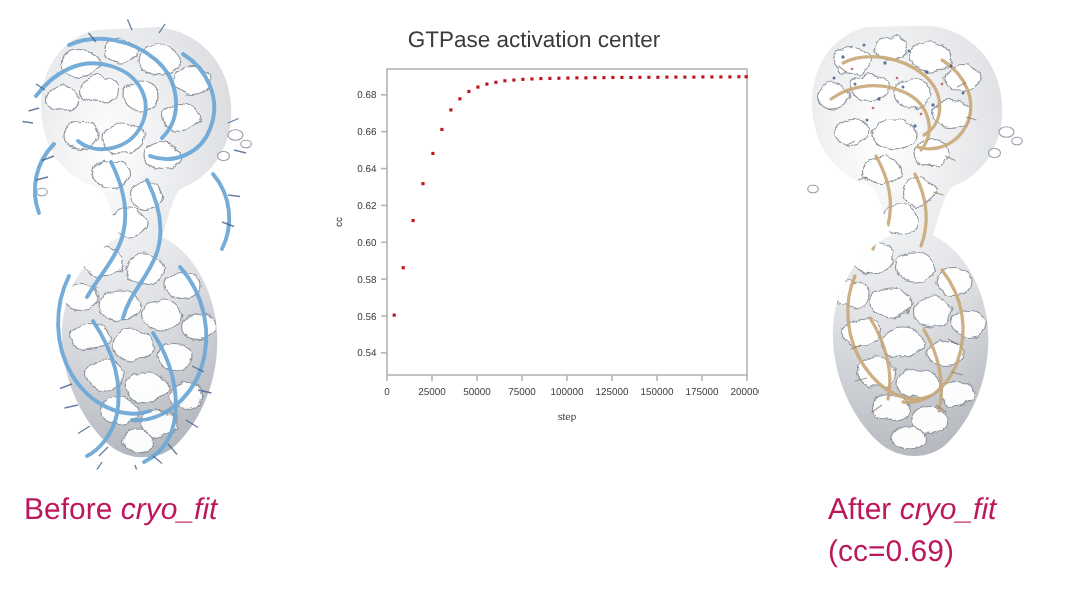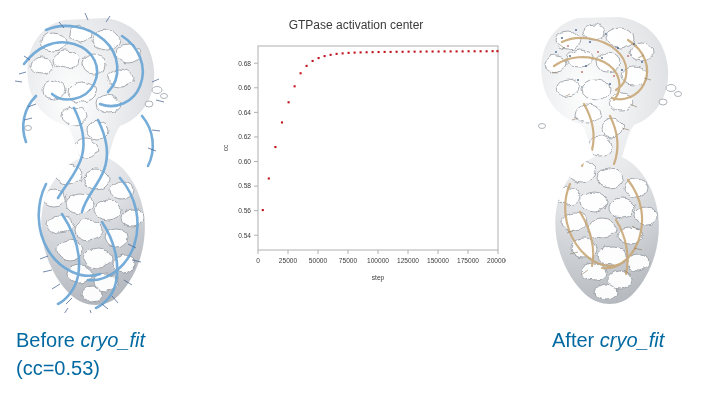--- a/index.html
+++ b/index.html
@@ -25,21 +25,21 @@
   }
   #panel-before { left: 2px; }
   #panel-after  { left: 518px; }
 
   .structure-svg { display: block; width: 100%; height: 100%; }
 
   
   .caption {
     position: absolute;
     font-size: 20px;
-    color: #0369a1;
+    color: #be185d;
     line-height: 1.42;
     white-space: nowrap;
   }
   #caption-before { left: 16px; top: 326px; }
   #caption-after  { left: 552px; top: 326px; }
   .caption .tool { font-style: italic; }
   .caption .cc-line { display: block; }
 
   
   #chart {
@@ -48,21 +48,21 @@
     top: 10px;
     width: 300px;
     height: 290px;
   }
   #chart-title {
     position: absolute;
     left: 0;
     top: 8px;
     width: 300px;
     text-align: center;
-    font-size: 12px;
+    font-size: 15px;
     color: #3b3b3b;
   }
   .chart-svg {
     position: absolute;
     left: 0;
     top: 28px;
     width: 300px;
     height: 258px;
   }
   .tick-line { stroke: #b0b0b0; stroke-width: 1; }
@@ -169,21 +169,20 @@
       <path d="M46,248 l-8,3 M50,262 l-9,2 M58,276 l-8,5 M70,290 l-6,6"></path>
       <path d="M126,236 l8,4 M130,252 l9,2 M122,272 l8,5 M110,288 l6,7"></path>
       <path d="M66,300 l-4,6 M88,302 l2,6 M100,296 l6,5"></path>
       <path d="M86,12 l-3,-7 M104,14 l4,-6 M62,20 l-5,-6"></path>
     </g>
   </svg>
 </div>
 
 <div class="caption" id="caption-before">
   <span>Before </span><span class="tool">cryo_fit</span>
-  <span class="cc-line">(cc=0.53)</span>
 </div>
 
 <div class="structure-panel" id="panel-after">
   <svg class="structure-svg" viewBox="0 0 200 305">
     <defs>
       <radialGradient id="blobGrey2" cx="35%" cy="28%" r="75%">
         <stop offset="0%" stop-color="#ffffff"></stop>
         <stop offset="55%" stop-color="#dfe1e4"></stop>
         <stop offset="100%" stop-color="#aeb3b9"></stop>
       </radialGradient>
@@ -289,20 +288,21 @@
       <ellipse cx="153" cy="80" rx="5" ry="3.5"></ellipse>
       <ellipse cx="145" cy="94" rx="4" ry="3"></ellipse>
       <ellipse cx="160" cy="86" rx="3.5" ry="2.5"></ellipse>
       <ellipse cx="24" cy="118" rx="3.5" ry="2.5"></ellipse>
     </g>
   </svg>
 </div>
 
 <div class="caption" id="caption-after">
   <span>After </span><span class="tool">cryo_fit</span>
+  <span class="cc-line">(cc=0.69)</span>
 </div>
 
 <div id="chart">
   <div id="chart-title">GTPase activation center</div>
   <svg class="chart-svg" viewBox="0 0 300 258">
     <g id="chart-render">
         <rect x="52" y="8" width="240" height="204" fill="none" stroke="#b0b0b0" stroke-width="1"></rect>
         <line x1="48" y1="197.25301204819274" x2="52" y2="197.25301204819274" class="tick-line"></line>
         <text x="45" y="199.65301204819275" class="tick-label" text-anchor="end">0.54</text>
         <line x1="48" y1="172.67469879518066" x2="52" y2="172.67469879518066" class="tick-line"></line>

